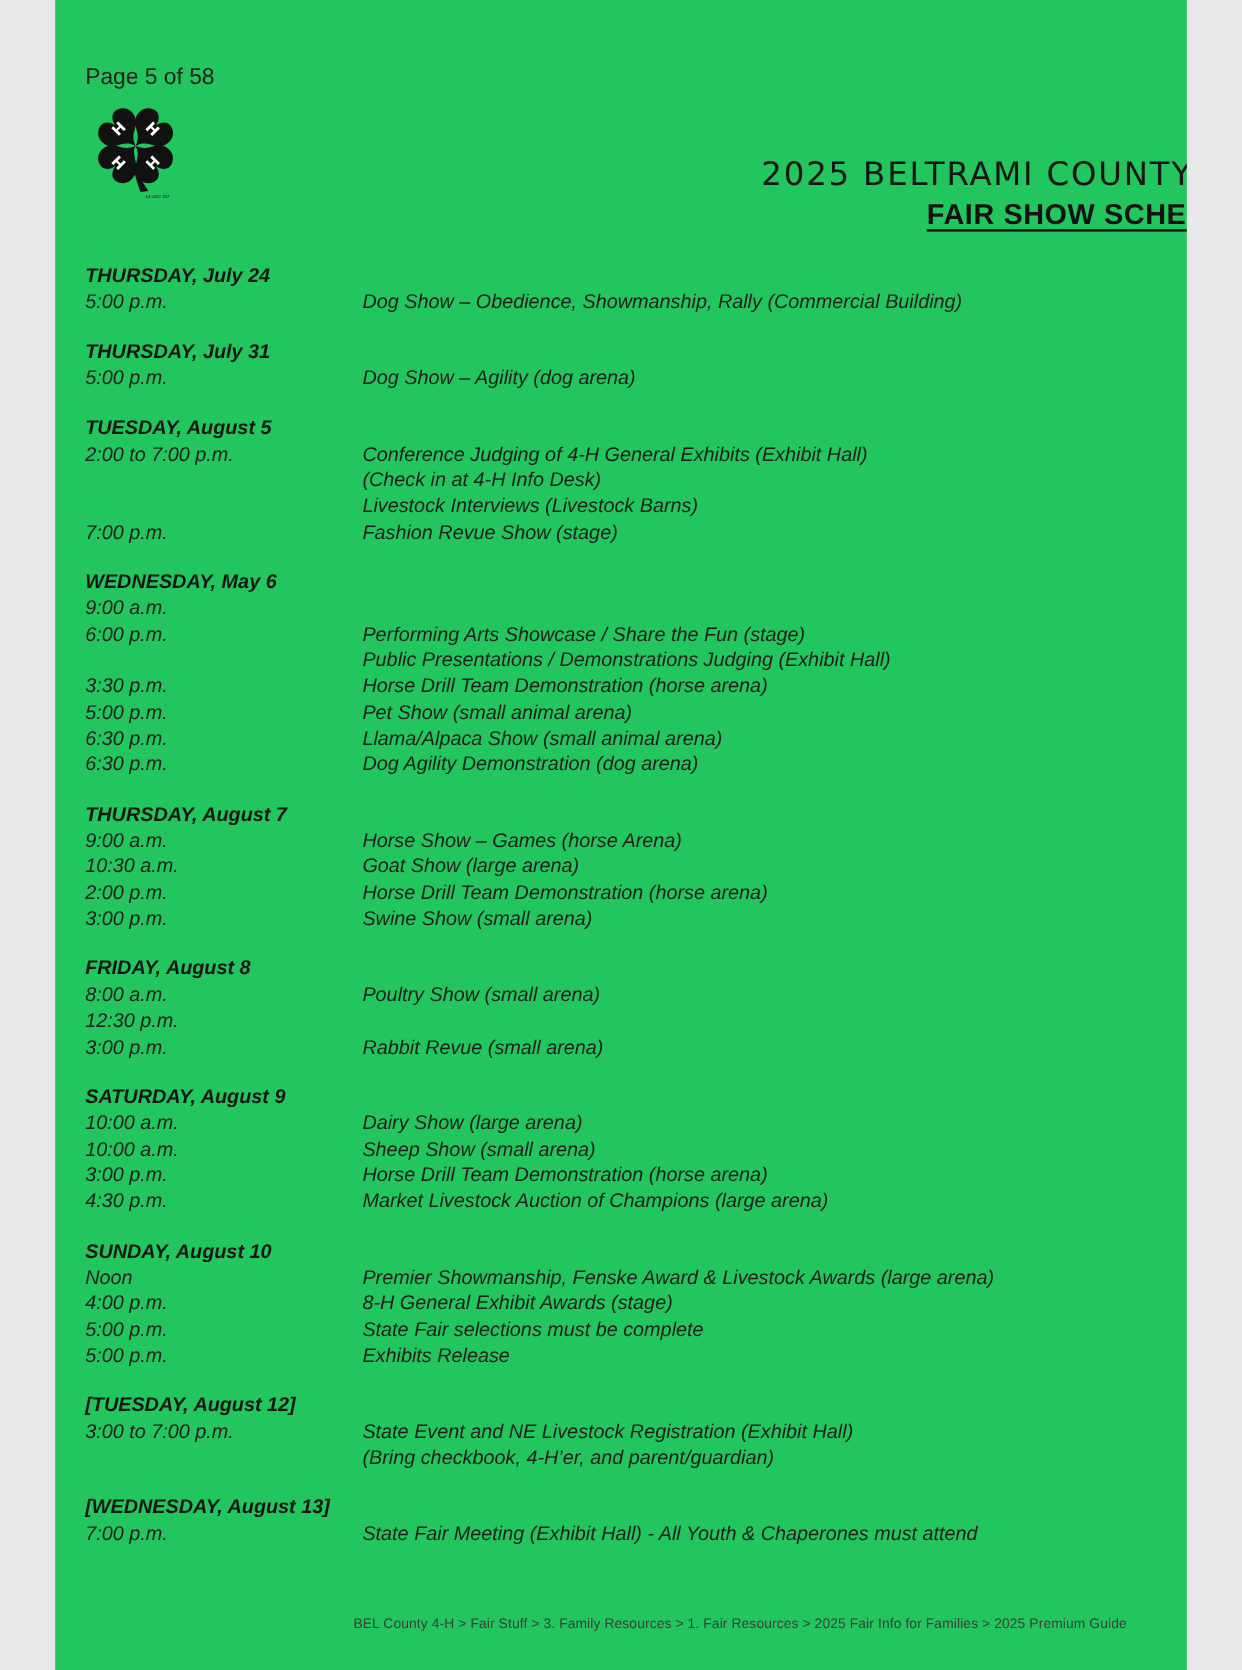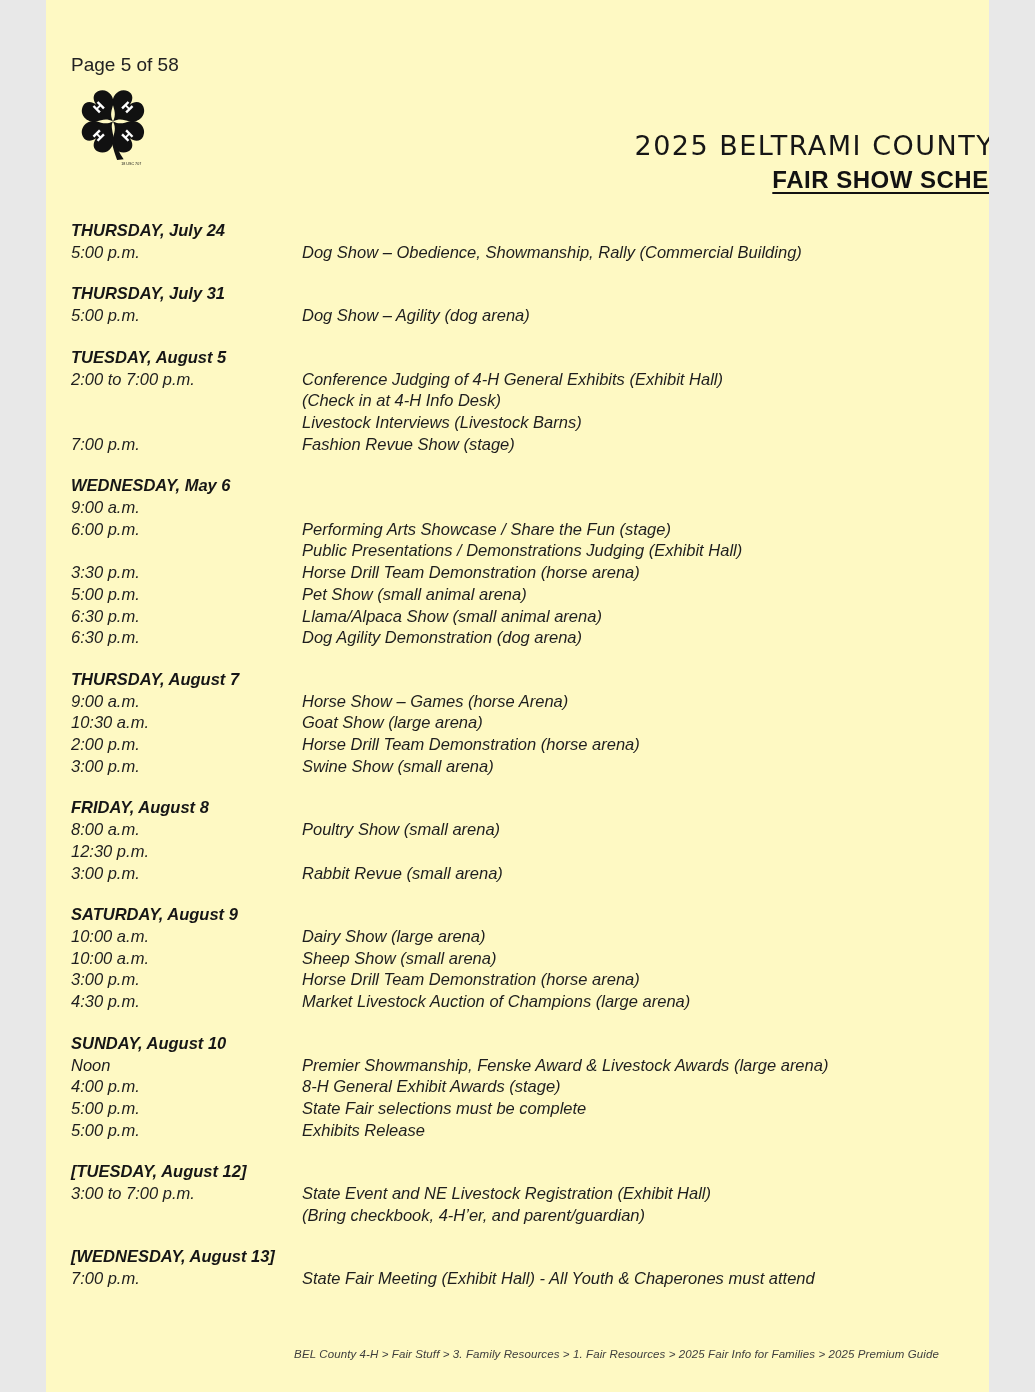--- a/index.html
+++ b/index.html
@@ -1,21 +1,21 @@
 <!DOCTYPE html>
 <html><head>
 <meta charset="utf-8">
 <style>
   html, body { margin: 0; padding: 0; background: #e8e8e8; }
   .page {
     position: relative;
     width: 943px;
     height: 1392px;
     margin: 0 auto;
-    background: #fef9c3;
+    background: #22c55e;
     color: #1d1d1d;
     font-family: "Liberation Sans", sans-serif;
     overflow: hidden;
   }
   .page-number {
     position: absolute;
     top: 54px;
     left: 25px;
     font-size: 19px;
     color: #222;
@@ -78,21 +78,20 @@
     white-space: nowrap;
   }
   .event-cell { flex: 1; }
   .footer {
     position: absolute;
     right: 50px;
     bottom: 32px;
     font-size: 11.5px;
     color: #3d3d3d;
     letter-spacing: 0.1px;
-    font-style: italic;
   }
 </style>
 </head>
 <body>
 
 <div class="page">
 
   <div class="page-number">Page 5 of 58</div>
 
   <svg class="clover" viewBox="0 0 100 112" xmlns="http://www.w3.org/2000/svg" aria-hidden="true">

